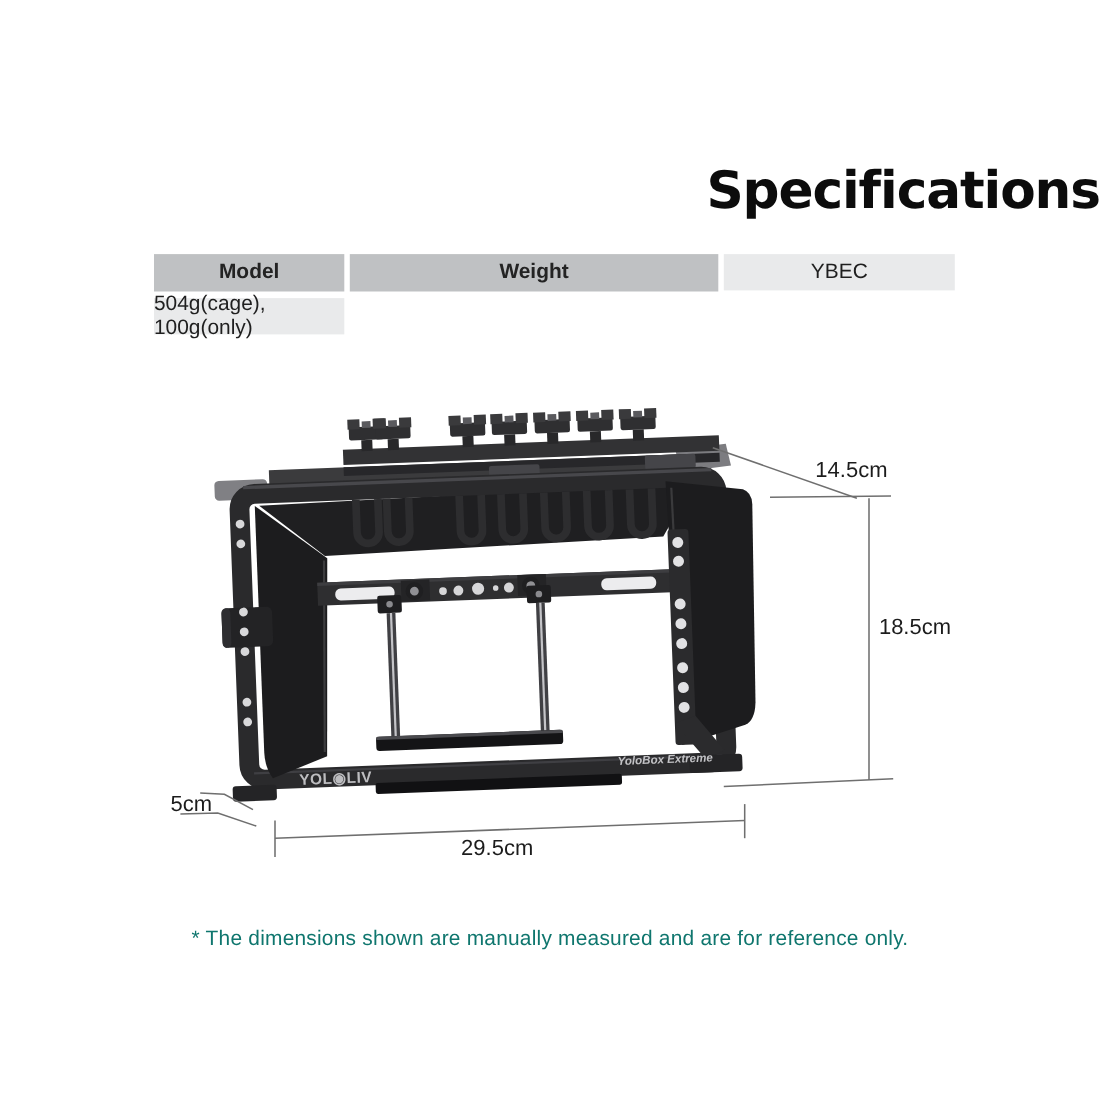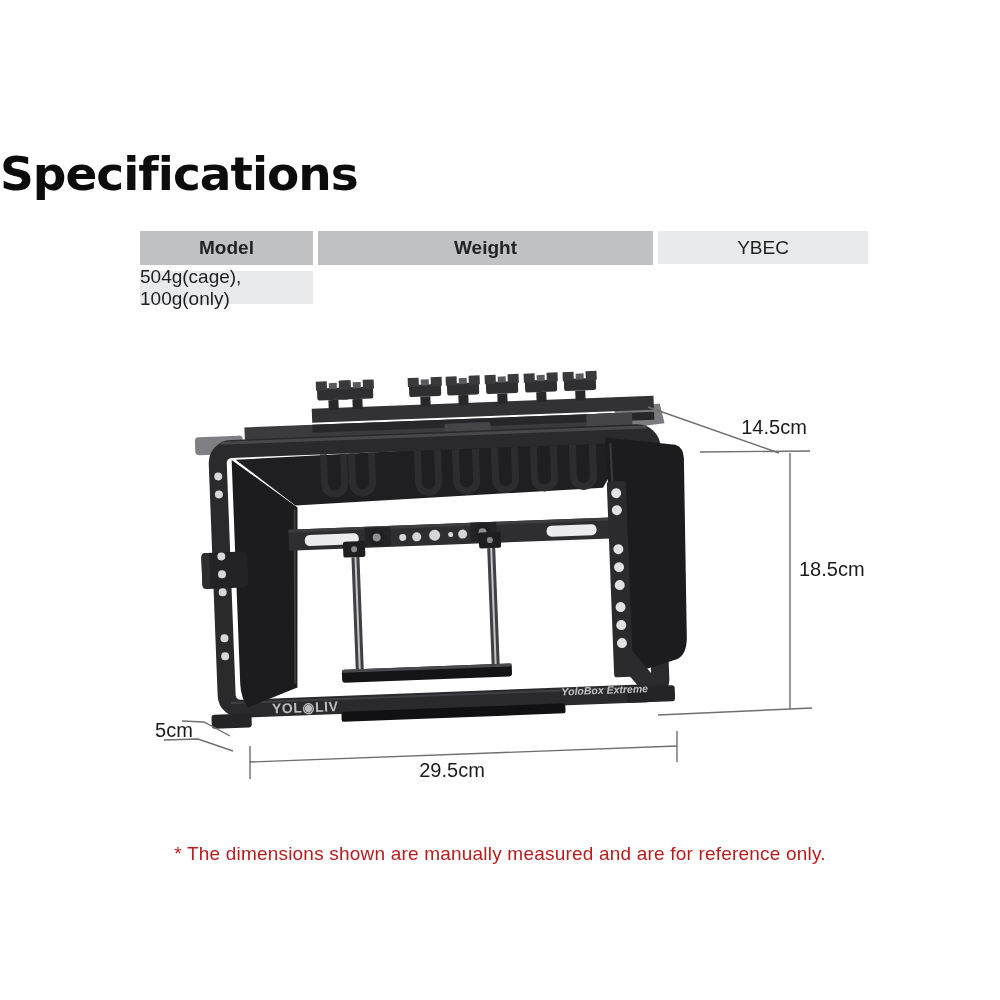--- a/index.html
+++ b/index.html
@@ -1,41 +1,41 @@
 <!DOCTYPE html>
 <html><head>
 <meta charset="utf-8">
 <style>
   html,body{margin:0;padding:0;}
   body{
     width:1000px;height:1000px;background:#ffffff;position:relative;
     font-family:"Liberation Sans",sans-serif;overflow:hidden;
   }
   .page-title{
-    position:absolute;top:146px;left:0;width:1000px;text-align:left;
+    position:absolute;top:146px;left:0;width:1000px;text-align:right;
     font-size:47px;font-weight:800;letter-spacing:-1px;color:#0c0c0c;
     font-family:"DejaVu Sans","Liberation Sans",sans-serif;
   }
   .spec-table{
     position:absolute;left:140px;top:231px;width:728px;
     display:grid;grid-template-columns:173px 335px 210px;
     column-gap:5px;row-gap:6px;
   }
   .spec-table .hcell{
     background:#bfc1c3;height:34px;display:flex;align-items:center;justify-content:center;
     font-size:19px;font-weight:bold;color:#232323;
   }
   .spec-table .dcell{
     background:#e9eaeb;height:33px;display:flex;align-items:center;justify-content:center;
     font-size:19px;color:#1f1f1f;
   }
   .diagram-svg{position:absolute;left:0;top:0;width:1000px;height:1000px;}
   .footnote{
     position:absolute;top:843px;left:0;width:1000px;text-align:center;
-    font-size:19px;color:#b91c1c;letter-spacing:0.2px;
+    font-size:19px;color:#0f766e;letter-spacing:0.2px;
   }
   .dim-label{font-family:"Liberation Sans",sans-serif;font-size:20px;fill:#1c1c1c;}
   .dim-line{stroke:#6f6f6f;stroke-width:1.4;fill:none;}
 </style>
 </head>
 <body>
 
 <div class="page-title">Specifications</div>
 
 <div class="spec-table">

